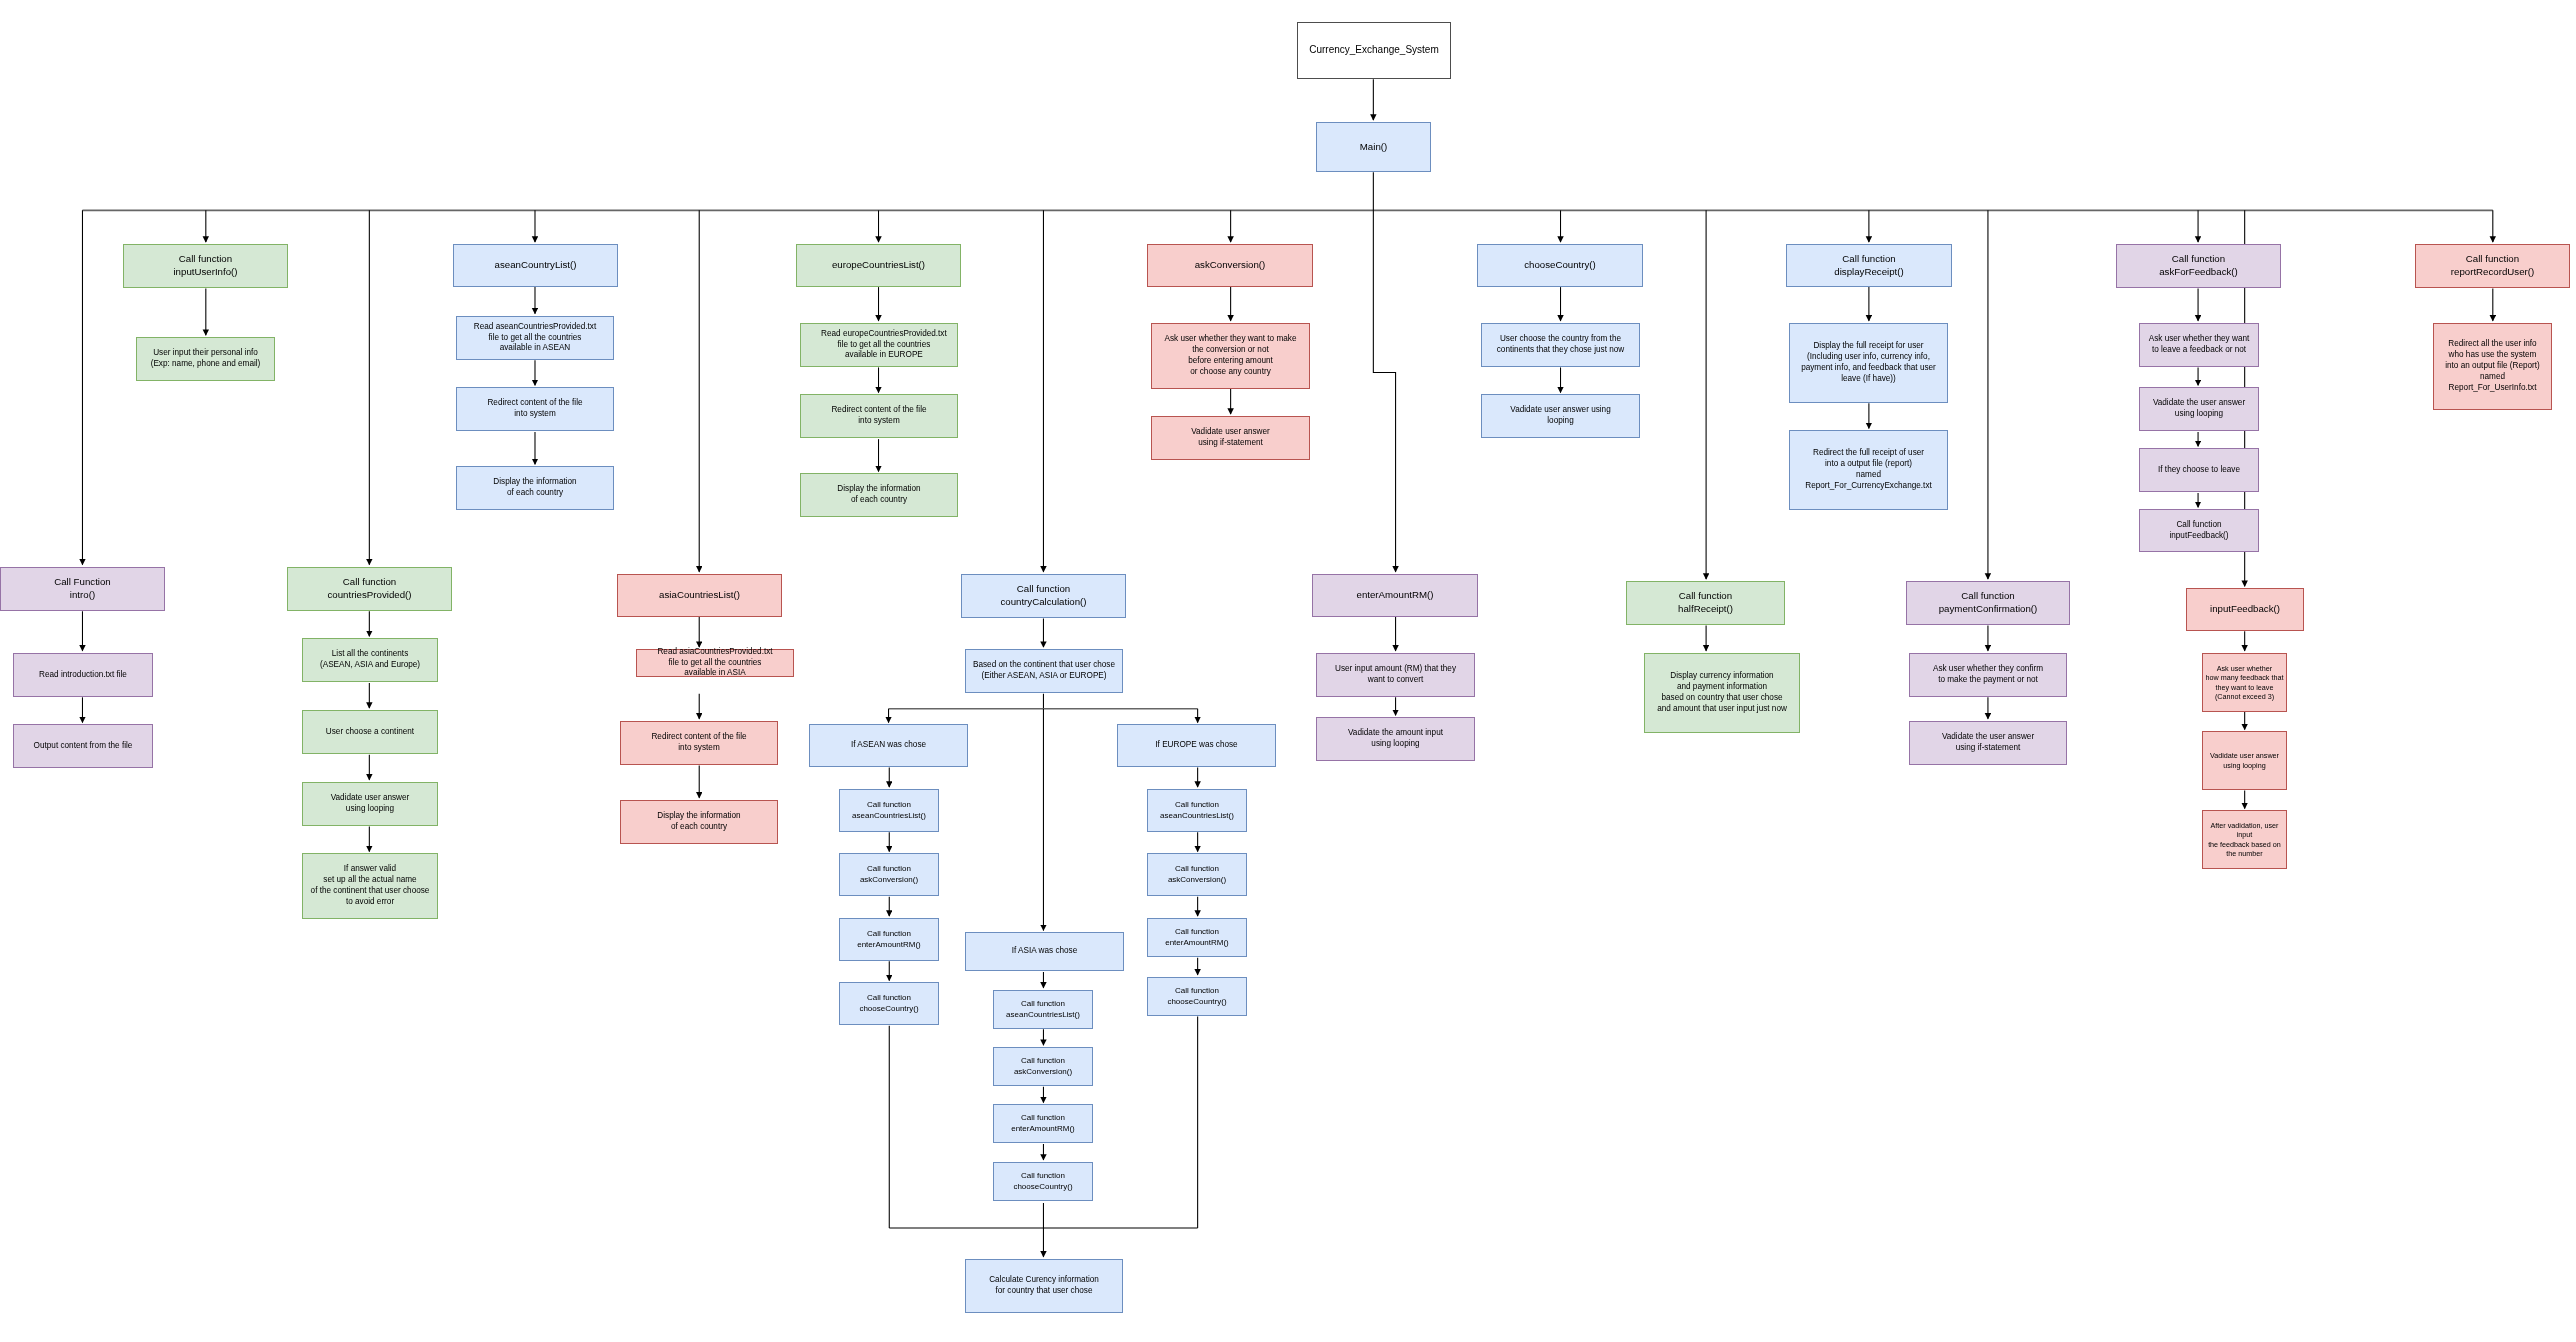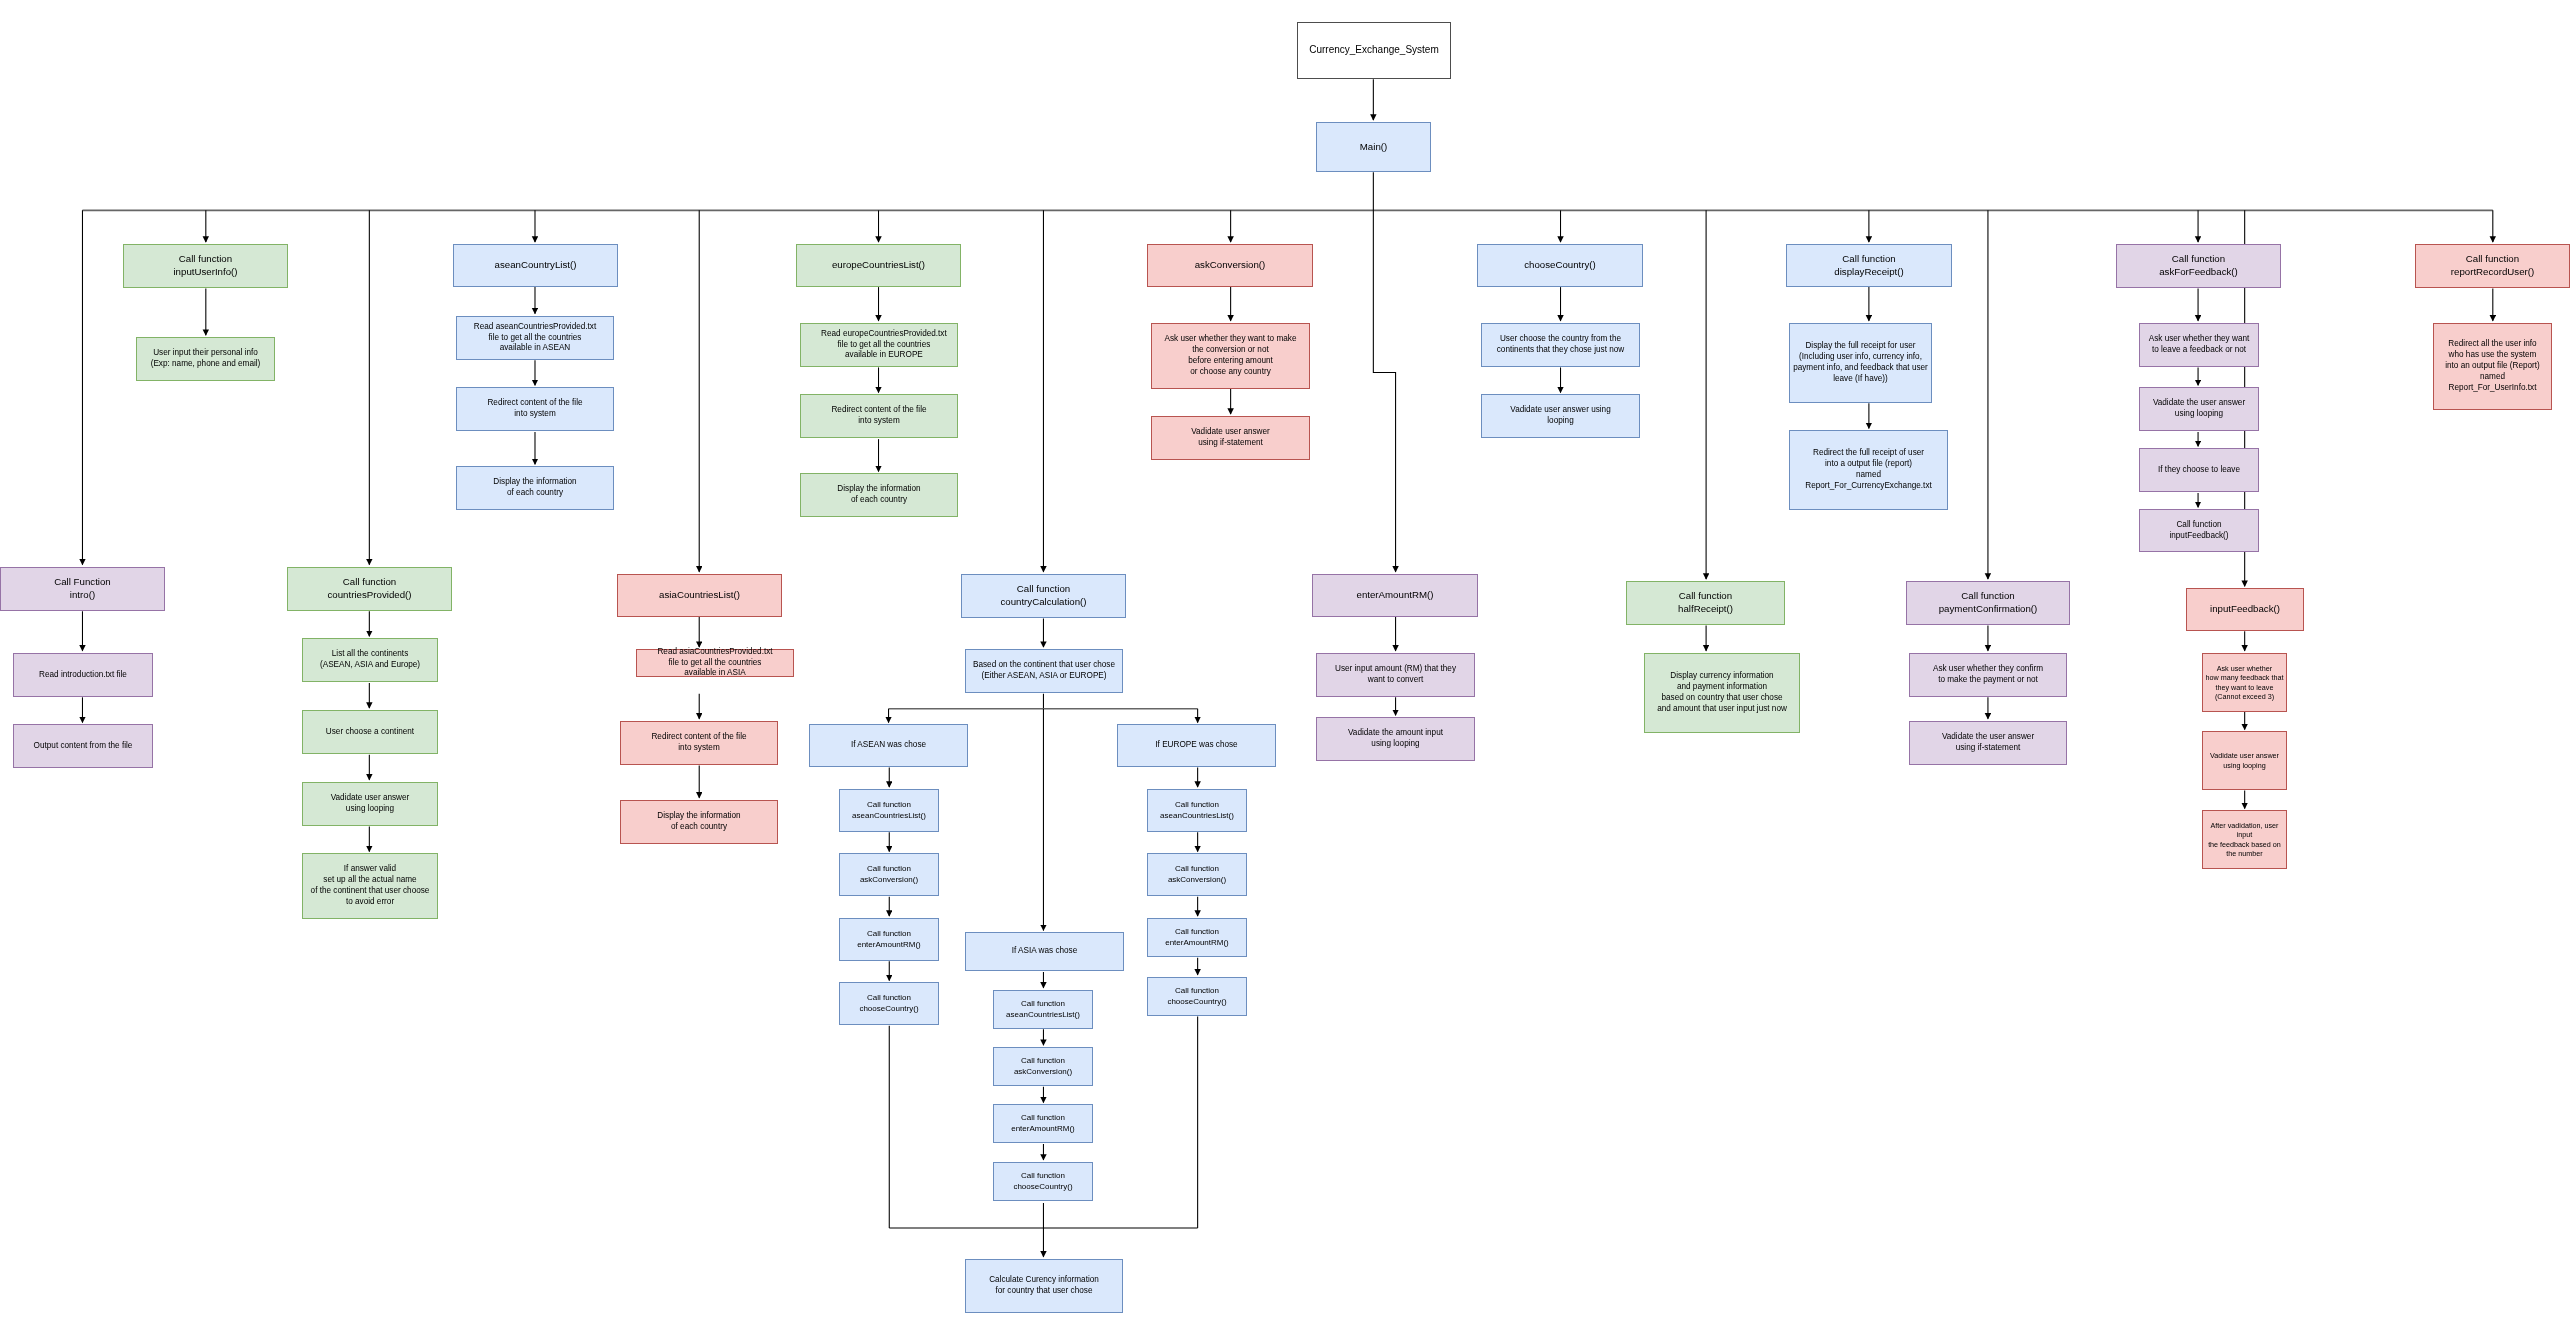--- a/index.html
+++ b/index.html
@@ -141,21 +141,21 @@
 or choose any country</div>
       <div class="node c-red" style="left: 1151px; top: 416px; width: 159px; height: 44px;">Vadidate user answer
 using if-statement</div>
       <div class="node c-blue" style="left: 1477px; top: 244px; width: 166px; height: 43px; font-size: 9.7px;">chooseCountry()</div>
       <div class="node c-blue" style="left: 1481px; top: 323px; width: 159px; height: 44px;">User choose the country from the
 continents that they chose just now</div>
       <div class="node c-blue" style="left: 1481px; top: 394px; width: 159px; height: 44px;">Vadidate user answer using
 looping</div>
       <div class="node c-blue" style="left: 1786px; top: 244px; width: 166px; height: 43px; font-size: 9.7px;">Call function
 displayReceipt()</div>
-      <div class="node c-blue" style="left: 1789px; top: 323px; width: 143px; height: 80px;">Display the full receipt for user
+      <div class="node c-blue" style="left: 1789px; top: 323px; width: 159px; height: 80px;">Display the full receipt for user
 (Including user info, currency info,
 payment info, and feedback that user
 leave (If have))</div>
       <div class="node c-blue" style="left: 1789px; top: 430px; width: 159px; height: 80px;">Redirect the full receipt of user
 into a output file (report)
 named
 Report_For_CurrencyExchange.txt</div>
       <div class="node c-purple" style="left: 2116px; top: 244px; width: 165px; height: 44px; font-size: 9.7px;">Call function
 askForFeedback()</div>
       <div class="node c-purple" style="left: 2139px; top: 323px; width: 120px; height: 44px;">Ask user whether they want

